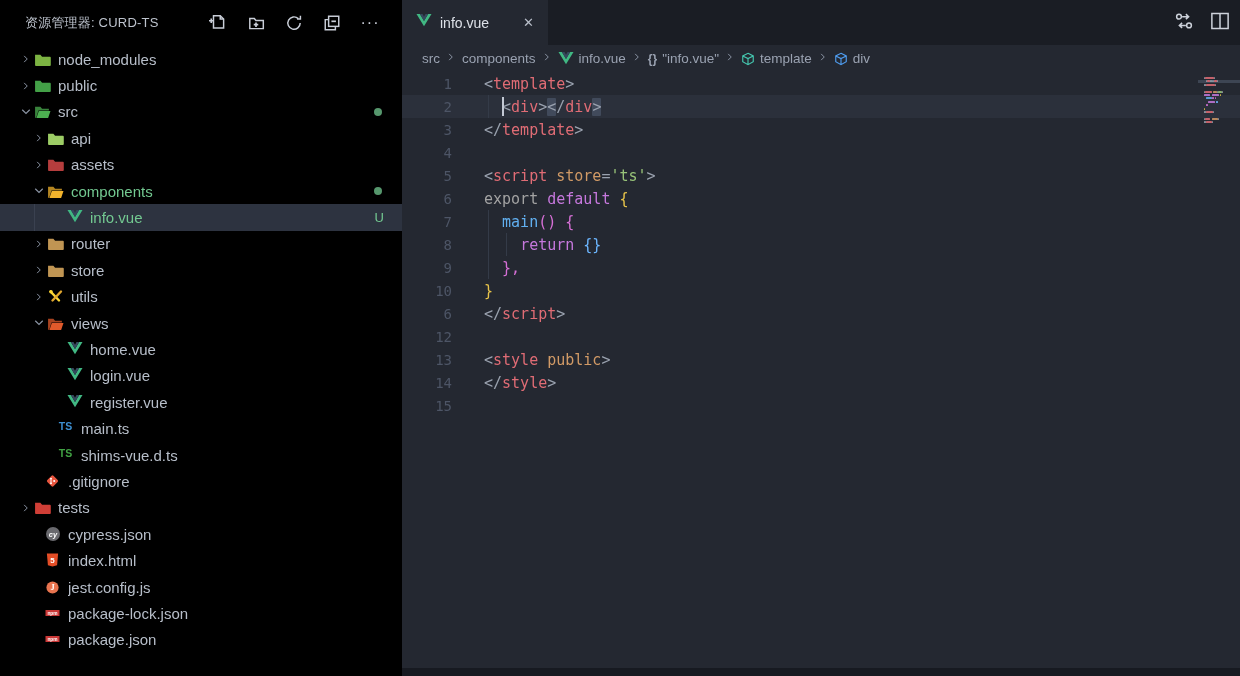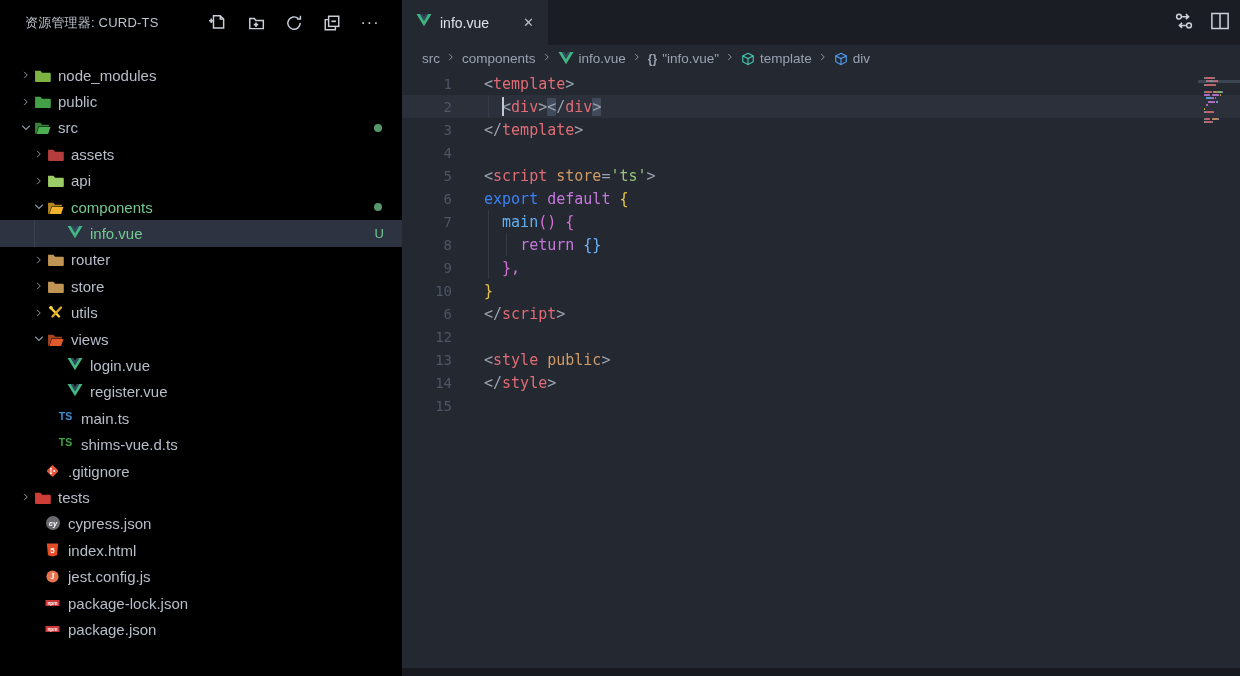--- a/index.html
+++ b/index.html
@@ -9,21 +9,21 @@
 
   
   .sidebar { width:402px; height:676px; background:#000000; flex:none; position:relative; overflow:hidden; }
   .sidebar-header { height:46px; display:flex; align-items:center; padding:0 10px 0 25px; }
   .sidebar-title { font-size:13px; color:#bdc3cd; letter-spacing:.2px; white-space:nowrap; }
   .sidebar-actions { margin-left:auto; display:flex; align-items:center; gap:10px; padding-right:8px; }
   .sb-act { width:28px; height:26px; display:flex; align-items:center; justify-content:center; border-radius:4px; cursor:pointer; }
   .sb-act svg { stroke:#c9ced8; fill:none; stroke-width:1.3; }
   .sb-act.more { color:#c9ced8; font-size:16px; letter-spacing:1px; }
 
-  .tree { position:absolute; top:46px; left:0; right:0; bottom:0;margin-top:16px; }
+  .tree { position:absolute; top:46px; left:0; right:0; bottom:0; }
   .trow { height:26.4px; display:flex; align-items:center; position:relative; font-size:15px; color:#b7bec9; cursor:pointer; white-space:nowrap; }
   .trow.selected { background:#2d3340; }
   .trow .chev { width:16px; height:16px; flex:none; display:flex; align-items:center; justify-content:center; }
   .trow .ficon { width:17px; height:17px; flex:none; margin-right:7px; display:flex; align-items:flex-start; justify-content:center; position:relative; }
   .trow .lbl { overflow:hidden; text-overflow:ellipsis; }
   .trow .right { position:absolute; right:18px; font-size:13px; color:#73c991; }
   .gitdot { width:8px; height:8px; border-radius:50%; background:#73c991; opacity:.75; position:absolute; right:20px; }
   .guide3 { position:absolute; left:34px; top:0; bottom:0; width:1px; background:#3a4150; }
   .tsbadge { font-weight:bold; font-size:10.5px; font-family:"Liberation Sans",sans-serif; }
 
@@ -136,37 +136,37 @@
           <span class="gitdot"></span>
         </div>
         <div class="trow">
           <span class="chev" style="margin-left:31px">
             <svg width="10" height="12" viewBox="0 0 16 16">
               <polyline points="5,3 10,8 5,13" fill="none" stroke="#8a93a3" stroke-width="1.6"></polyline>
             </svg>
           </span>
           <span class="ficon">
             <svg width="17" height="17" viewBox="0 0 16 16">
+              <path d="M1 3.5h5l1.6 2H15a.8.8 0 0 1 .8.8v6.9a.8.8 0 0 1-.8.8H1.8a.8.8 0 0 1-.8-.8V3.5z" fill="#9ccc65"></path>
+            </svg>
+          </span>
+          <span class="lbl">api</span>
+        </div>
+        <div class="trow">
+          <span class="chev" style="margin-left:31px">
+            <svg width="10" height="12" viewBox="0 0 16 16">
+              <polyline points="5,3 10,8 5,13" fill="none" stroke="#8a93a3" stroke-width="1.6"></polyline>
+            </svg>
+          </span>
+          <span class="ficon">
+            <svg width="17" height="17" viewBox="0 0 16 16">
               <path d="M1 3.5h5l1.6 2H15a.8.8 0 0 1 .8.8v6.9a.8.8 0 0 1-.8.8H1.8a.8.8 0 0 1-.8-.8V3.5z" fill="#b53d3d"></path>
             </svg>
           </span>
           <span class="lbl">assets</span>
-        </div>
-        <div class="trow">
-          <span class="chev" style="margin-left:31px">
-            <svg width="10" height="12" viewBox="0 0 16 16">
-              <polyline points="5,3 10,8 5,13" fill="none" stroke="#8a93a3" stroke-width="1.6"></polyline>
-            </svg>
-          </span>
-          <span class="ficon">
-            <svg width="17" height="17" viewBox="0 0 16 16">
-              <path d="M1 3.5h5l1.6 2H15a.8.8 0 0 1 .8.8v6.9a.8.8 0 0 1-.8.8H1.8a.8.8 0 0 1-.8-.8V3.5z" fill="#9ccc65"></path>
-            </svg>
-          </span>
-          <span class="lbl">api</span>
         </div>
         <div class="trow">
           <span class="chev" style="margin-left:31px">
             <svg width="12" height="12" viewBox="0 0 16 16">
               <polyline points="3,5 8,10 13,5" fill="none" stroke="#8a93a3" stroke-width="1.6"></polyline>
             </svg>
           </span>
           <span class="ficon">
             <svg width="17" height="17" viewBox="0 0 16 16">
               <path d="M1 3.5h5l1.6 2H14v1.6H4.2L2 14H1.8a.8.8 0 0 1-.8-.8V3.5z" fill="#f2b32c" opacity=".75"></path>
@@ -234,20 +234,29 @@
               <polyline points="3,5 8,10 13,5" fill="none" stroke="#8a93a3" stroke-width="1.6"></polyline>
             </svg>
           </span>
           <span class="ficon">
             <svg width="17" height="17" viewBox="0 0 16 16">
               <path d="M1 3.5h5l1.6 2H14v1.6H4.2L2 14H1.8a.8.8 0 0 1-.8-.8V3.5z" fill="#e05a2b" opacity=".75"></path>
               <path d="M4.5 7.6h11l-2.2 6.4H2.3z" fill="#e05a2b"></path>
             </svg>
           </span>
           <span class="lbl">views</span>
+        </div>
+        <div class="trow">
+          <span class="ficon" style="margin-left:66px">
+            <svg width="16" height="15" viewBox="0 0 16 16">
+              <path d="M0 1 L8 14.2 L16 1 H12.4 L8 8.6 L3.6 1 Z" fill="#41b883"></path>
+              <path d="M3.6 1 L8 8.6 L12.4 1 H9.6 L8 3.9 L6.4 1 Z" fill="#35495e"></path>
+            </svg>
+          </span>
+          <span class="lbl">home.vue</span>
         </div>
         <div class="trow">
           <span class="ficon" style="margin-left:66px">
             <svg width="16" height="15" viewBox="0 0 16 16">
               <path d="M0 1 L8 14.2 L16 1 H12.4 L8 8.6 L3.6 1 Z" fill="#41b883"></path>
               <path d="M3.6 1 L8 8.6 L12.4 1 H9.6 L8 3.9 L6.4 1 Z" fill="#35495e"></path>
             </svg>
           </span>
           <span class="lbl">login.vue</span>
         </div>
@@ -443,21 +452,21 @@
           <div class="cline">
             <span class="num">4</span>
             <pre></pre>
           </div>
           <div class="cline">
             <span class="num">5</span>
             <pre><span style="color:#9aa2af">&lt;</span><span style="color:#e06c75">script</span><span style="color:#abb2bf"> </span><span style="color:#d19a66">store</span><span style="color:#9aa2af">=</span><span style="color:#98c379">'ts'</span><span style="color:#9aa2af">&gt;</span></pre>
           </div>
           <div class="cline">
             <span class="num">6</span>
-            <pre><span style="color:#3b82f6">export</span><span style="color:#abb2bf"> </span><span style="color:#c678dd">default</span><span style="color:#abb2bf"> </span><span style="color:#e8c44a">{</span></pre>
+            <pre><span style="color:#a3a3a3">export</span><span style="color:#abb2bf"> </span><span style="color:#c678dd">default</span><span style="color:#abb2bf"> </span><span style="color:#e8c44a">{</span></pre>
           </div>
           <div class="cline">
             <span class="num">7</span>
             <span class="iguide" style="left:86px"></span>
             <pre><span style="color:#abb2bf">  </span><span style="color:#61afef">main</span><span style="color:#d670d6">()</span><span style="color:#abb2bf"> </span><span style="color:#d670d6">{</span></pre>
           </div>
           <div class="cline">
             <span class="num">8</span>
             <span class="iguide" style="left:86px"></span>
             <span class="iguide" style="left:104.06px"></span>

